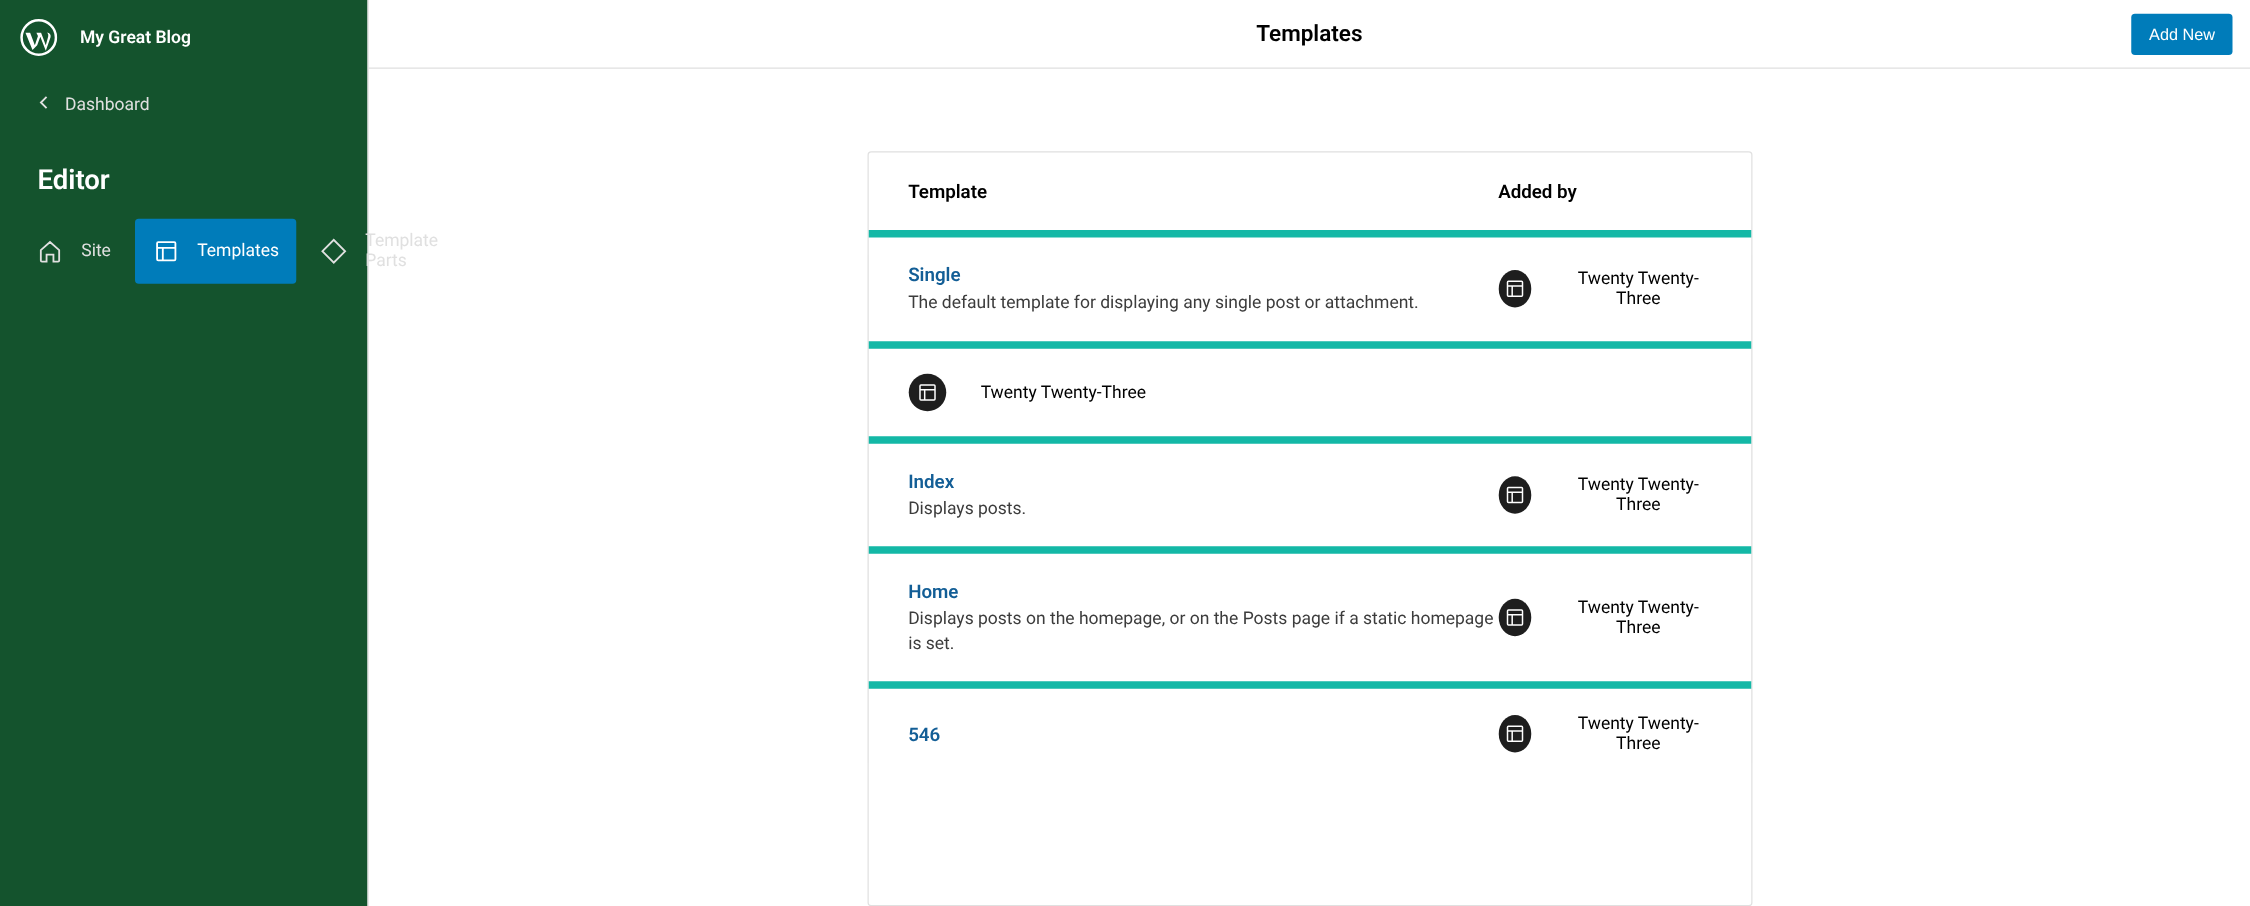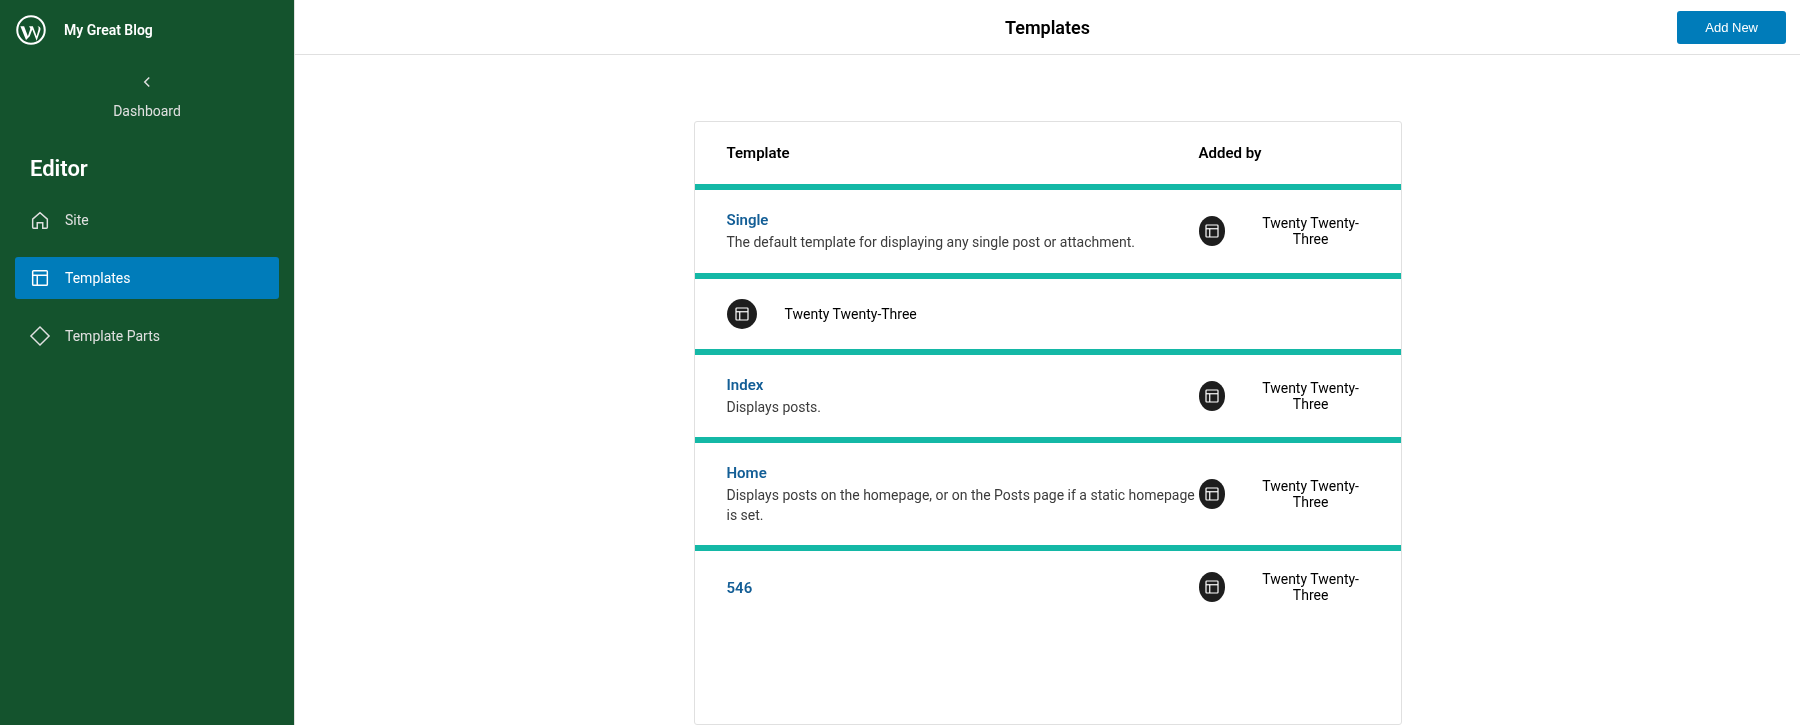--- a/index.html
+++ b/index.html
@@ -1,31 +1,31 @@
 <!DOCTYPE html>
 <html><head>
 <meta charset="utf-8">
 <style>
 * { margin: 0; padding: 0; box-sizing: border-box; }
 body { font-family: -apple-system, BlinkMacSystemFont, "Segoe UI", Roboto, sans-serif; display: flex; height: 725px; width: 1800px; background: #fff; overflow: hidden; }
 .sidebar { width: 294px; background: #14532d; color: #fff; display: flex; flex-direction: column; }
 .sidebar-header { display: flex; align-items: center; padding: 15px 16px; gap: 18px; }
 .wp-logo { width: 30px; height: 30px; }
 .site-title { font-size: 14px; font-weight: 600; color: #fff; }
-.back-link { display: flex; align-items: center; padding: 13px 26px; gap: 8px; color: #e0e0e0; font-size: 14px; cursor: pointer; flex-direction: column; }
+.back-link { display: flex; align-items: center; padding: 13px 26px; gap: 8px; color: #e0e0e0; font-size: 14px; cursor: pointer; }
 .back-link .chev { font-size: 16px; }
 .editor-title { font-size: 22px; font-weight: 600; padding: 24px 30px 18px; }
-.nav { padding: 0 15px; display: flex; flex-direction: column; gap: 16px; }
+.nav { padding: 0 15px; display: flex; gap: 5px; }
 .nav-item { display: flex; align-items: center; gap: 14px; padding: 10px 14px; border-radius: 3px; font-size: 14px; cursor: pointer; color: #e0e0e0; }
 .nav-item.active { background: #007cba; color: #fff; }
 .nav-icon { width: 22px; height: 22px; display: flex; align-items: center; justify-content: center; }
 .main { flex: 1; display: flex; flex-direction: column; border-left: 1px solid #e0e0e0; }
 .topbar { height: 55px; display: flex; align-items: center; justify-content: center; border-bottom: 1px solid #e0e0e0; position: relative; padding: 0 14px; }
 .page-title { font-size: 18px; font-weight: 600; }
-.add-new { position: absolute; right: 14px; background: #007cba; color: #fff; border: none; padding: 9px 28px; font-size: 13px; font-weight: 500; border-radius: 3px; cursor: pointer; }
+.add-new { position: absolute; right: 14px; background: #007cba; color: #fff; border: none; padding: 9px 14px; font-size: 13px; font-weight: 500; border-radius: 3px; cursor: pointer; }
 .content { flex: 1; padding-top: 66px; display: flex; justify-content: center; overflow-y: auto; }
 .table { width: 708px; border: 1px solid #e0e0e0; border-radius: 3px; }
 .thead { display: flex; padding: 22px 32px; }
 .th { font-size: 15px; font-weight: 600; }
 .th.col1 { flex: 0 0 472px; }
 .th.col2 { flex: 1; }
 .trow { display: flex; align-items: center; padding: 20px 32px; border-top: 6px solid #14b8a6; }
 .tcell1 { flex: 0 0 472px; }
 .tcell2 { flex: 1; display: flex; align-items: center; gap: 28px; text-align: center; }
 .tmpl-name { color: #135e96; font-size: 15px; font-weight: 600; }

